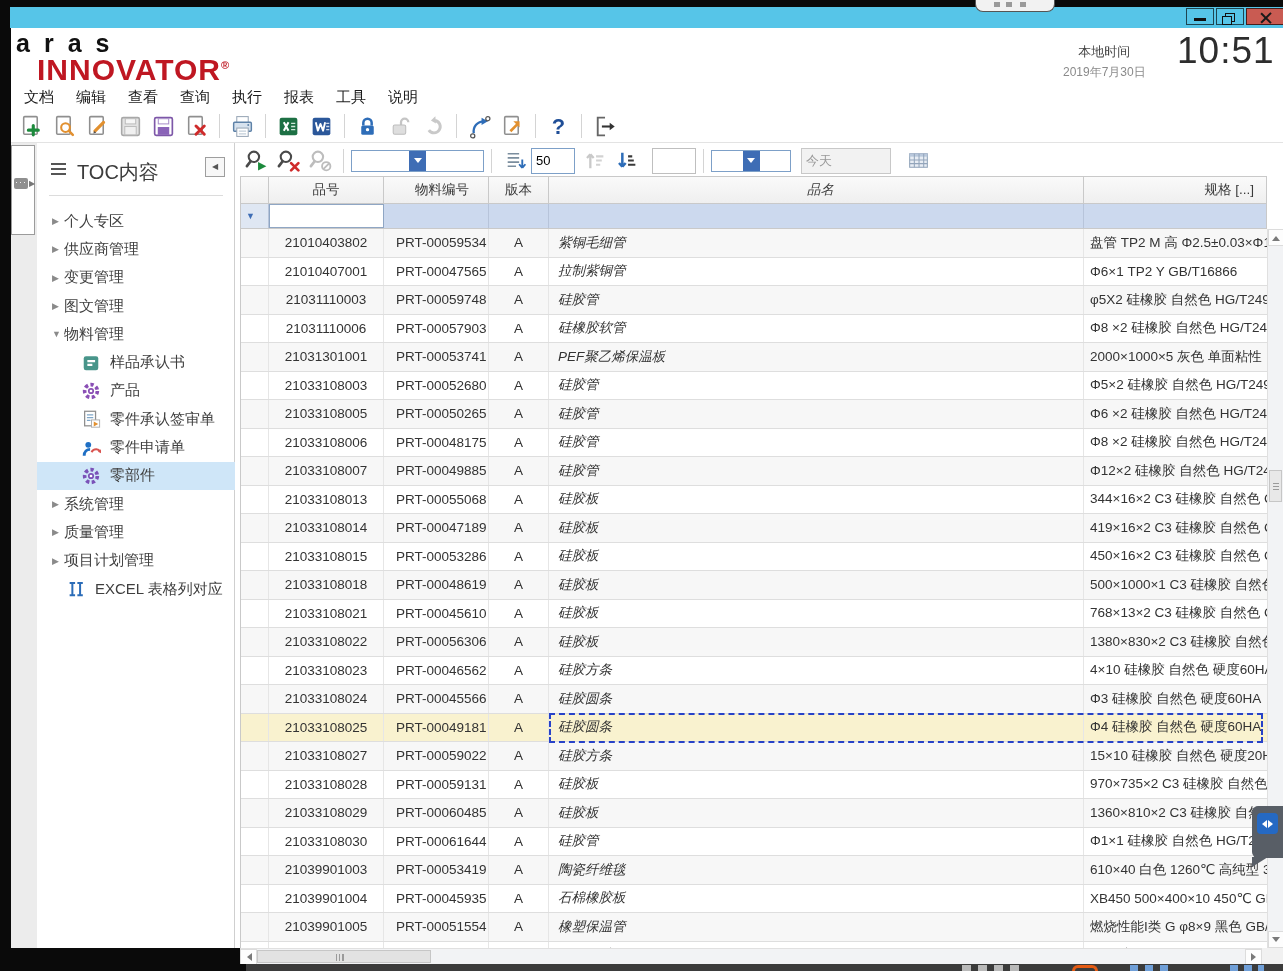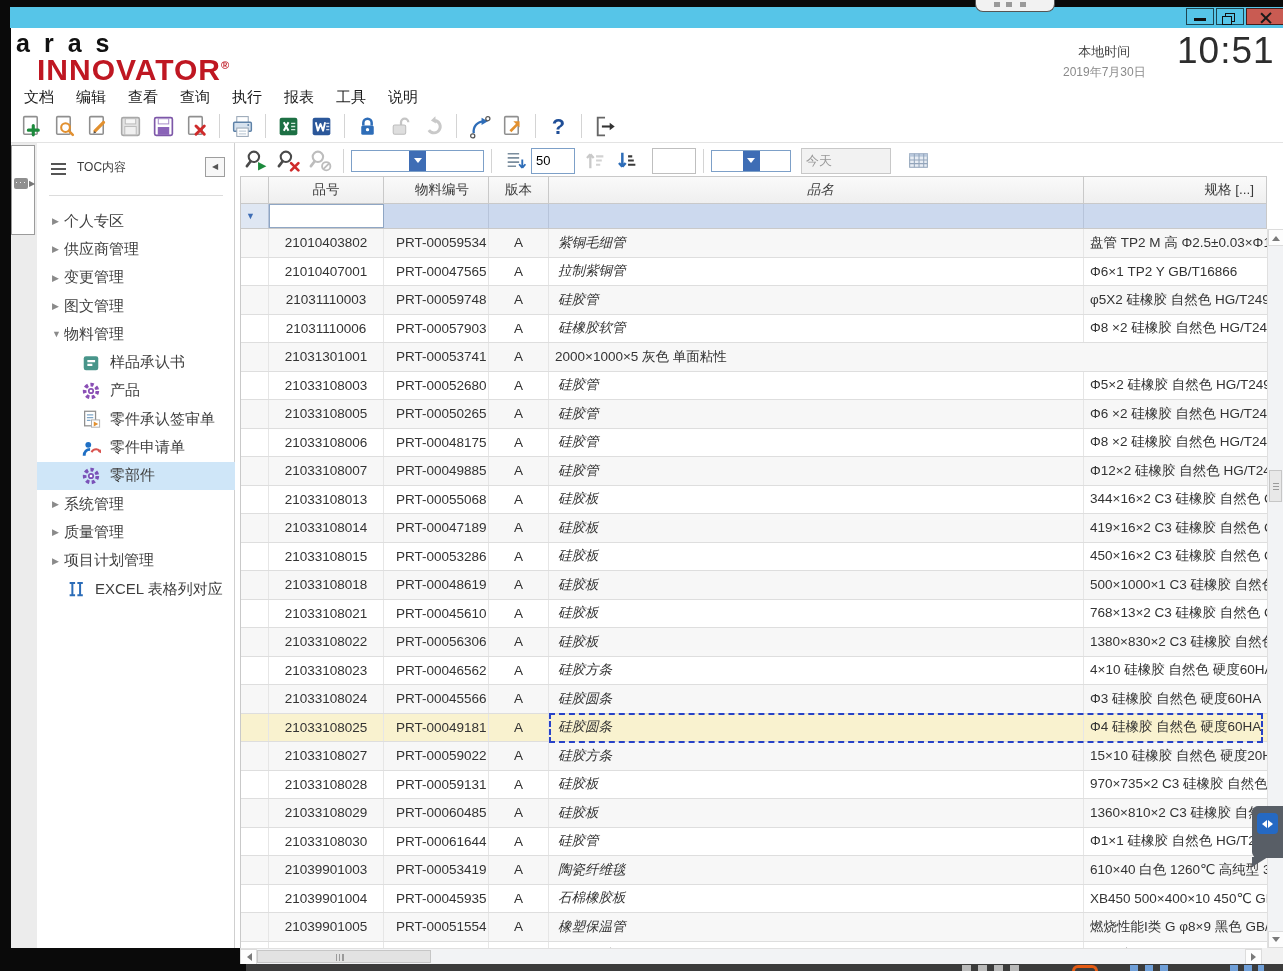--- a/index.html
+++ b/index.html
@@ -54,21 +54,21 @@
   .rail-panel{position:absolute;left:0;top:2px;width:24px;height:90px;background:#fff;border:1px solid #9b9b9b;box-sizing:border-box;}
   .rail-dots{position:absolute;left:2px;top:32px;width:14px;height:11px;background:#8f8f8f;border-radius:2px;
     color:#fff;font-size:9px;line-height:9px;text-align:center;letter-spacing:1px;}
   .rail-arrow{position:absolute;left:17px;top:33px;font-size:8px;color:#777;}
 
   
   .sidebar{position:absolute;left:26px;top:115px;width:198px;height:805px;background:#fff;border-right:1px solid #cfcfcf;box-sizing:border-box;}
   .toc-head{position:absolute;left:0;top:14px;width:198px;height:26px;}
   .hamburger{position:absolute;left:14px;top:6px;width:15px;height:12px;}
   .hamburger span{display:block;height:2px;background:#555;margin-bottom:3px;}
-  .toc-title{position:absolute;left:40px;top:2px;font-size:12px;color:#3c3c3c;}
+  .toc-title{position:absolute;left:40px;top:2px;font-size:20px;color:#3c3c3c;}
   .toc-collapse{position:absolute;left:168px;top:0;width:18px;height:18px;border:1px solid #9e9e9e;background:#f7f7f7;
     font-size:8px;color:#555;text-align:center;line-height:17px;}
   .toc-divider{position:absolute;left:12px;top:52px;width:174px;height:1px;background:#dcdcdc;}
   .side-list{position:absolute;left:0;top:64px;width:198px;}
   .side-item{height:28.3px;display:flex;align-items:center;font-size:15px;color:#3f3f3f;box-sizing:border-box;}
   .side-item .arrow{font-size:9px;color:#8a8a8a;width:12px;flex:none;}
   .side-item .s-icon{width:20px;height:20px;flex:none;margin-right:9px;display:flex;align-items:center;}
   .side-item.selected{background:#cfe6f8;}
   .pad-group{padding-left:15px;}
   .pad-child{padding-left:44px;}
@@ -540,20 +540,21 @@
         <div class="g-cell c2">PRT-00057903</div>
         <div class="g-cell c3">A</div>
         <div class="g-cell c4">硅橡胶软管</div>
         <div class="g-cell c5">Φ8 ×2 硅橡胶 自然色 HG/T249</div>
       </div>
       <div class="grid-row alt">
         <div class="g-cell c0"></div>
         <div class="g-cell c1">21031301001</div>
         <div class="g-cell c2">PRT-00053741</div>
         <div class="g-cell c3">A</div>
+        <div class="g-cell c4">PEF聚乙烯保温板</div>
         <div class="g-cell c5">2000×1000×5 灰色 单面粘性</div>
       </div>
       <div class="grid-row">
         <div class="g-cell c0"></div>
         <div class="g-cell c1">21033108003</div>
         <div class="g-cell c2">PRT-00052680</div>
         <div class="g-cell c3">A</div>
         <div class="g-cell c4">硅胶管</div>
         <div class="g-cell c5">Φ5×2 硅橡胶 自然色 HG/T2491</div>
       </div>

